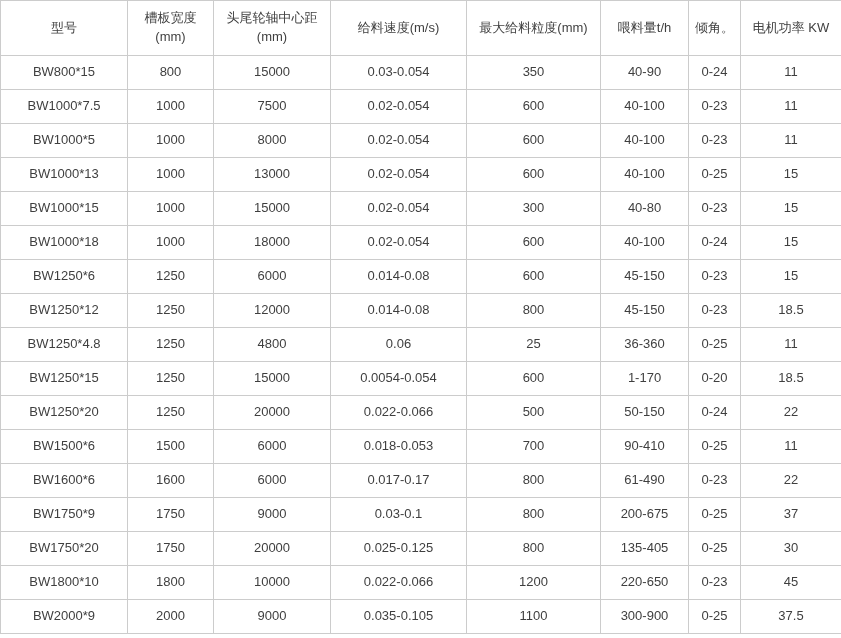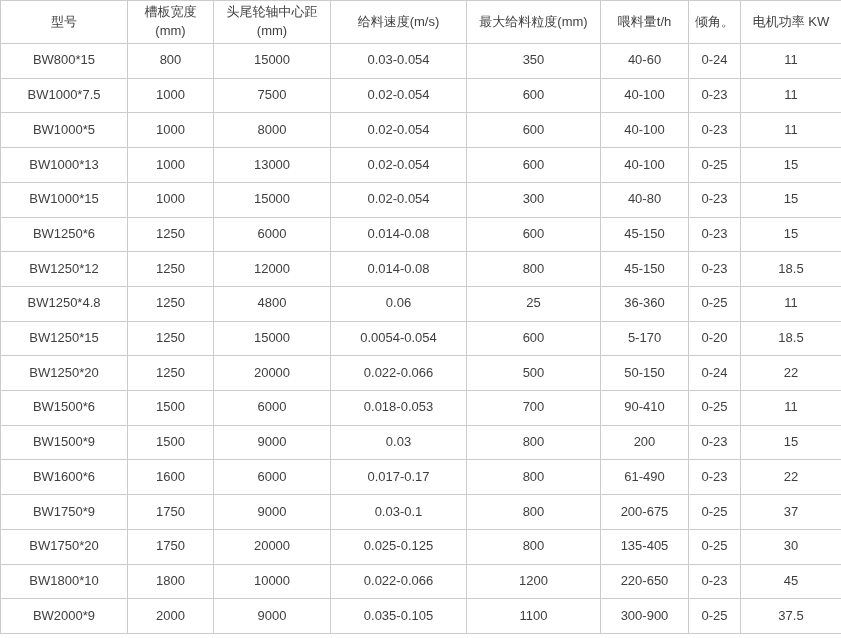--- a/index.html
+++ b/index.html
@@ -26,21 +26,21 @@
     text-align: center;
     vertical-align: middle;
     color: #3f3f3f;
     font-size: 13px;
     font-weight: normal;
     padding: 2px 3px;
     line-height: 1.45;
     overflow: hidden;
     background: #ffffff;
   }
-  thead tr { height: 43px; }
+  thead tr { height: 55px; }
   tbody tr { height: 27px; }
   
   col.c1 { width: 127px; }
   col.c2 { width: 86px;  }
   col.c3 { width: 117px; }
   col.c4 { width: 136px; }
   col.c5 { width: 134px; }
   col.c6 { width: 88px;  }
   col.c7 { width: 52px;  }
   col.c8 { width: 101px; }
@@ -72,21 +72,21 @@
           <th>电机功率 KW</th>
         </tr>
     </thead>
     <tbody>
         <tr>
           <td>BW800*15</td>
           <td>800</td>
           <td>15000</td>
           <td>0.03-0.054</td>
           <td>350</td>
-          <td>40-60</td>
+          <td>40-90</td>
           <td>0-24</td>
           <td>11</td>
         </tr>
         <tr>
           <td>BW1000*7.5</td>
           <td>1000</td>
           <td>7500</td>
           <td>0.02-0.054</td>
           <td>600</td>
           <td>40-100</td>
@@ -114,20 +114,30 @@
           <td>15</td>
         </tr>
         <tr>
           <td>BW1000*15</td>
           <td>1000</td>
           <td>15000</td>
           <td>0.02-0.054</td>
           <td>300</td>
           <td>40-80</td>
           <td>0-23</td>
+          <td>15</td>
+        </tr>
+        <tr>
+          <td>BW1000*18</td>
+          <td>1000</td>
+          <td>18000</td>
+          <td>0.02-0.054</td>
+          <td>600</td>
+          <td>40-100</td>
+          <td>0-24</td>
           <td>15</td>
         </tr>
         <tr>
           <td>BW1250*6</td>
           <td>1250</td>
           <td>6000</td>
           <td>0.014-0.08</td>
           <td>600</td>
           <td>45-150</td>
           <td>0-23</td>
@@ -152,21 +162,21 @@
           <td>36-360</td>
           <td>0-25</td>
           <td>11</td>
         </tr>
         <tr>
           <td>BW1250*15</td>
           <td>1250</td>
           <td>15000</td>
           <td>0.0054-0.054</td>
           <td>600</td>
-          <td>5-170</td>
+          <td>1-170</td>
           <td>0-20</td>
           <td>18.5</td>
         </tr>
         <tr>
           <td>BW1250*20</td>
           <td>1250</td>
           <td>20000</td>
           <td>0.022-0.066</td>
           <td>500</td>
           <td>50-150</td>
@@ -177,30 +187,20 @@
           <td>BW1500*6</td>
           <td>1500</td>
           <td>6000</td>
           <td>0.018-0.053</td>
           <td>700</td>
           <td>90-410</td>
           <td>0-25</td>
           <td>11</td>
         </tr>
         <tr>
-          <td>BW1500*9</td>
-          <td>1500</td>
-          <td>9000</td>
-          <td>0.03</td>
-          <td>800</td>
-          <td>200</td>
-          <td>0-23</td>
-          <td>15</td>
-        </tr>
-        <tr>
           <td>BW1600*6</td>
           <td>1600</td>
           <td>6000</td>
           <td>0.017-0.17</td>
           <td>800</td>
           <td>61-490</td>
           <td>0-23</td>
           <td>22</td>
         </tr>
         <tr>

